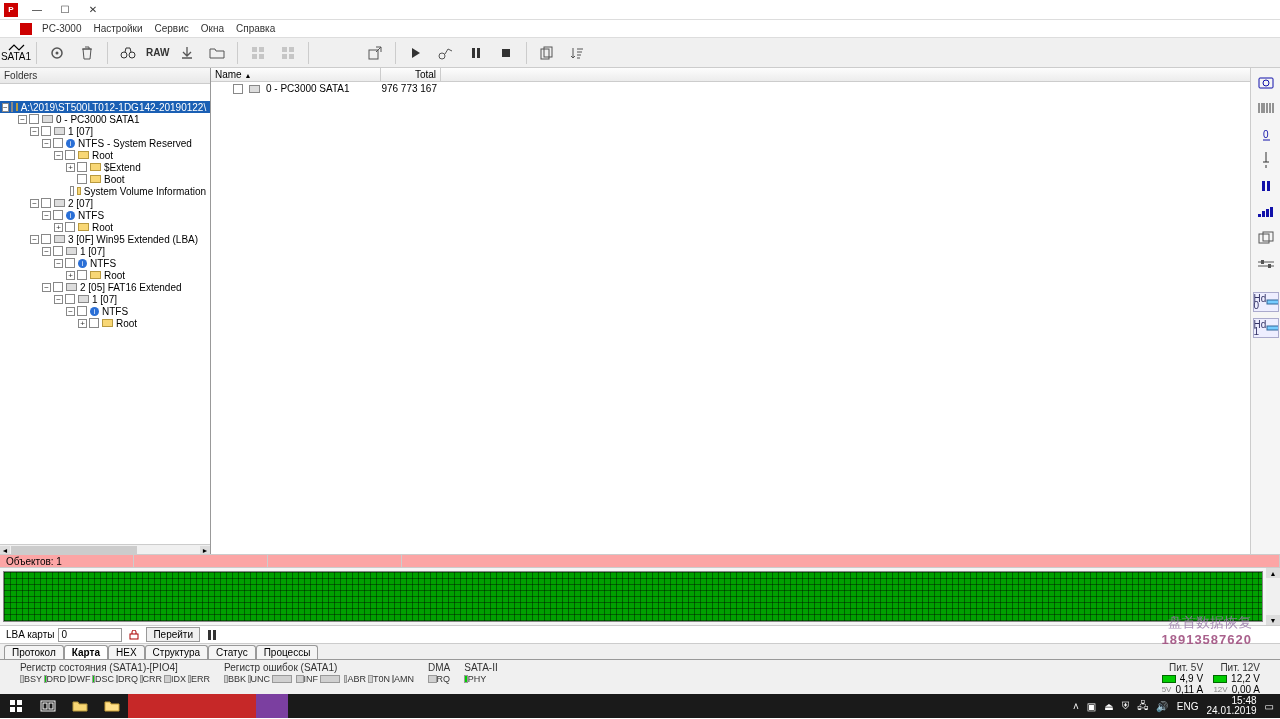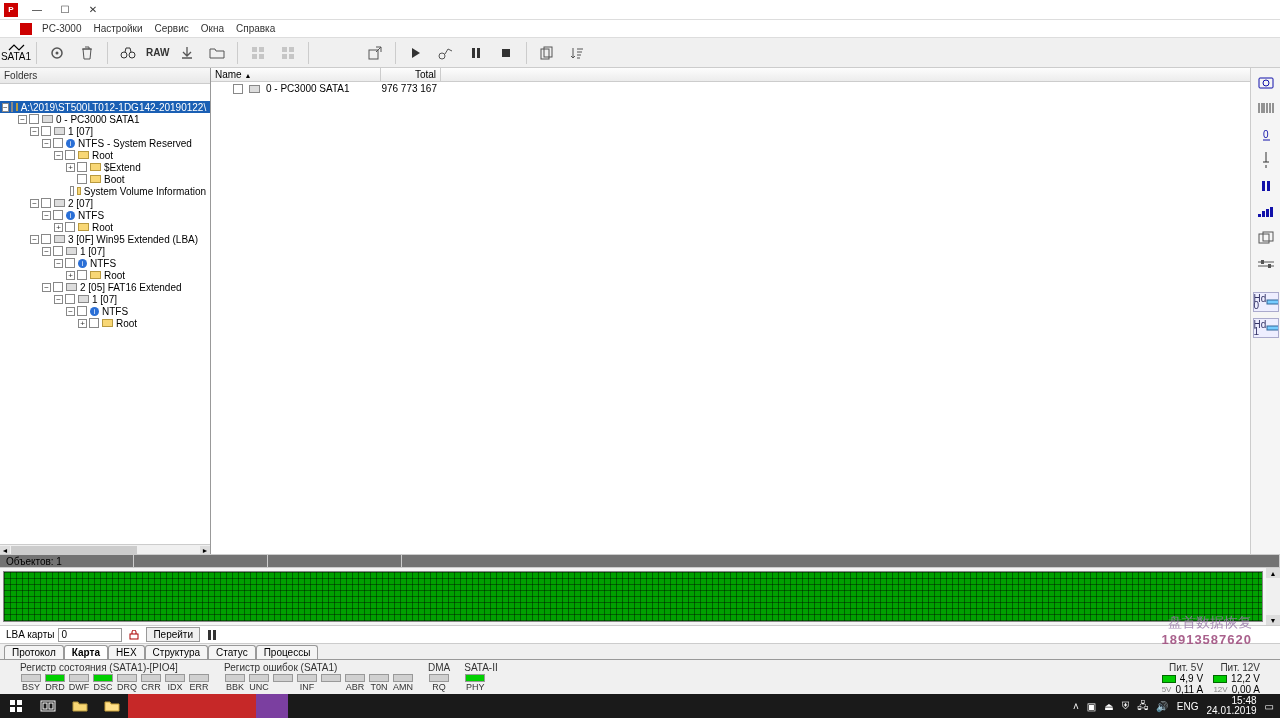--- a/index.html
+++ b/index.html
@@ -36,21 +36,21 @@
 .content { flex: 1; display: flex; flex-direction: column; }
 .list-hdr { display: flex; background: linear-gradient(#fdfdfd,#ececec); border-bottom: 1px solid #ccc; height: 14px; }
 .list-hdr .col { padding: 1px 4px; border-right: 1px solid #ccc; }
 .list-body { flex: 1; background: #fff; }
 .listrow { display: flex; height: 13px; align-items: center; }
 .listrow .c1 { width: 170px; padding-left: 22px; display: flex; align-items: center; gap: 3px; }
 .listrow .c2 { width: 60px; text-align: right; padding-right: 4px; }
 .rightside { width: 30px; background: #f5f5f5; border-left: 1px solid #ccc; display: flex; flex-direction: column; align-items: center; gap: 6px; padding-top: 4px; }
 .rsbtn { width: 22px; height: 20px; display: flex; align-items: center; justify-content: center; cursor: pointer; }
 .rsbtn.hd { width: 26px; height: 20px; border: 1px solid #aac; background: #eef; font-size: 7px; color: #336; line-height: 7px; }
-.statusrow { height: 14px; border-top: 1px solid #ccc; border-bottom: 1px solid #ccc; background: #737373; display: flex; align-items: center; }
+.statusrow { height: 14px; border-top: 1px solid #ccc; border-bottom: 1px solid #ccc; background: #fca5a5; display: flex; align-items: center; }
 .statusrow .cell { padding: 0 6px; border-right: 1px solid #ccc; height: 100%; display: flex; align-items: center; }
 .mapview { height: 58px; background: #f5f5f5; border-bottom: 1px solid #ccc; display: flex; }
 .mapgrid { flex: 1; background: #00a000; background-image:
   repeating-linear-gradient(90deg, rgba(0,0,0,.4) 0 1px, transparent 1px 6px),
   repeating-linear-gradient(0deg, rgba(0,0,0,.4) 0 1px, transparent 1px 6px);
   margin: 3px; border: 1px solid #888; }
 .mapscroll { width: 14px; background: #f0f0f0; display: flex; flex-direction: column; }
 .mapscroll .a { height: 10px; display: flex; align-items: center; justify-content: center; font-size: 7px; background: #ddd; }
 .mapscroll .t { flex: 1; }
 .lbabar { height: 18px; display: flex; align-items: center; padding: 0 6px; gap: 4px; border-bottom: 1px solid #ccc; position: relative; }
@@ -59,21 +59,21 @@
 .watermark { position: absolute; right: 28px; bottom: -4px; text-align: right; }
 .watermark .cn { color: #9977aa; font-size: 14px; opacity: .85; }
 .watermark .ph { color: #a05080; font-size: 13px; font-weight: bold; letter-spacing: 1px; opacity: .9; }
 .tabbar { height: 16px; display: flex; align-items: flex-end; background: #f0f0f0; padding-left: 4px; gap: 0; border-bottom: 1px solid #999; }
 .tab { padding: 1px 7px; border: 1px solid #999; border-bottom: none; background: #f5f5f5; border-radius: 3px 3px 0 0; cursor: pointer; }
 .tab.active { background: #fff; font-weight: bold; }
 .regbar { height: 34px; background: #f0f0f0; display: flex; align-items: flex-start; padding: 2px 20px; gap: 14px; }
 .reg-group { display: flex; flex-direction: column; }
 .reg-title { color: #333; margin-bottom: 1px; }
 .reg-leds { display: flex; gap: 2px; }
-.led { width: 22px; display: flex; flex-direction: column; align-items: center; text-align: right; }
+.led { width: 22px; display: flex; flex-direction: row; align-items: center; text-align: right; }
 .led .box { width: 20px; height: 8px; background: #d0d0d0; border: 1px solid #999; }
 .led .box.on { background: #00d000; }
 .led .lbl { font-size: 9px; color: #333; }
 .pwr { margin-left: auto; display: flex; gap: 10px; }
 .pwr .pg { display: flex; flex-direction: column; align-items: flex-end; }
 .pwr .pg .t { color: #333; }
 .pwr .pg .row { display: flex; align-items: center; gap: 4px; }
 .pwr .pg .bar { width: 14px; height: 8px; background: #0c0; border: 1px solid #060; }
 .taskbar { height: 24px; background: #1a1a1a; display: flex; align-items: center; }
 .taskbar .tb { width: 32px; height: 24px; display: flex; align-items: center; justify-content: center; color: #fff; }

